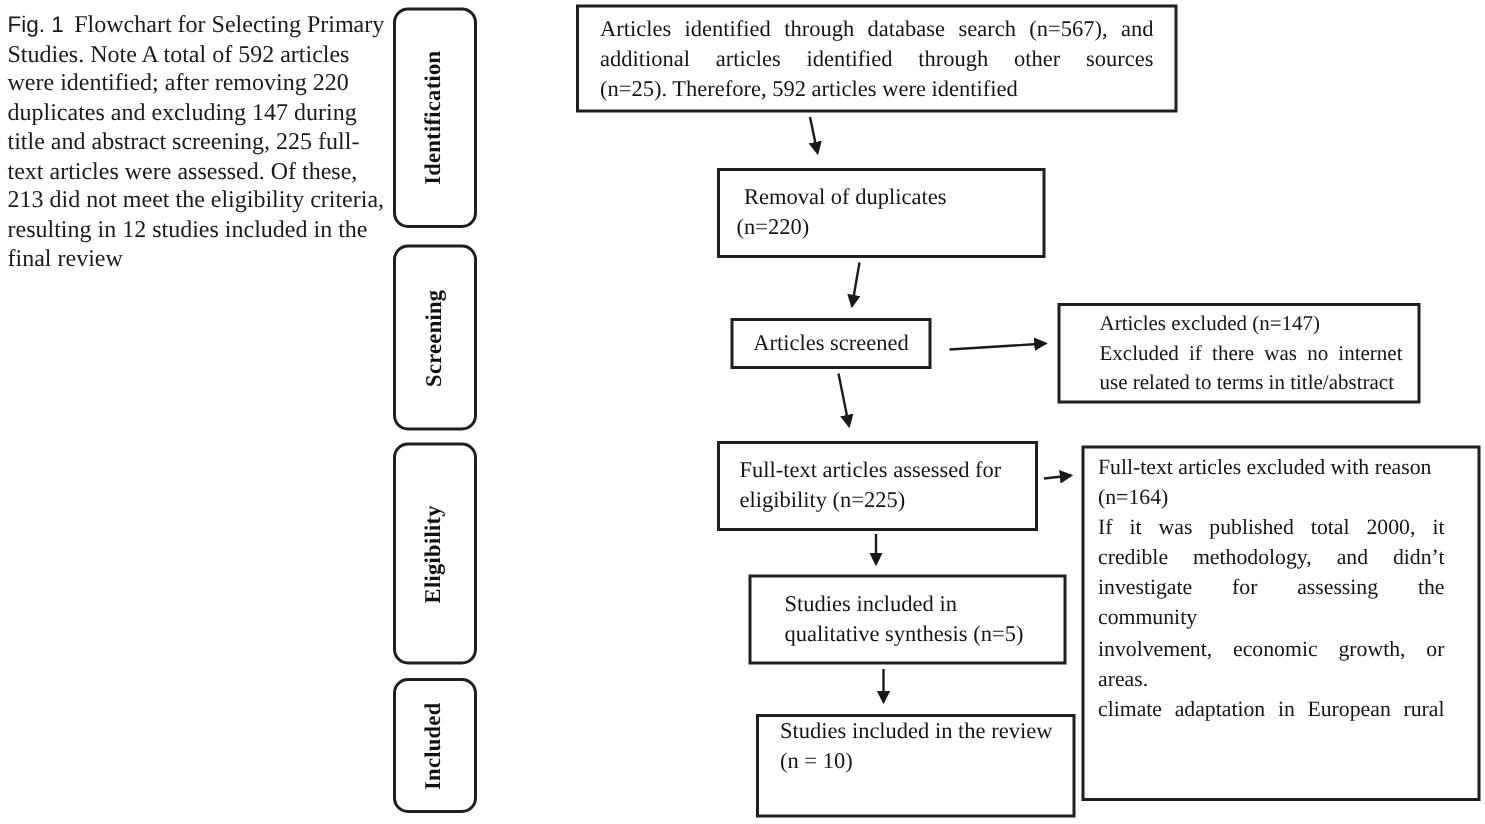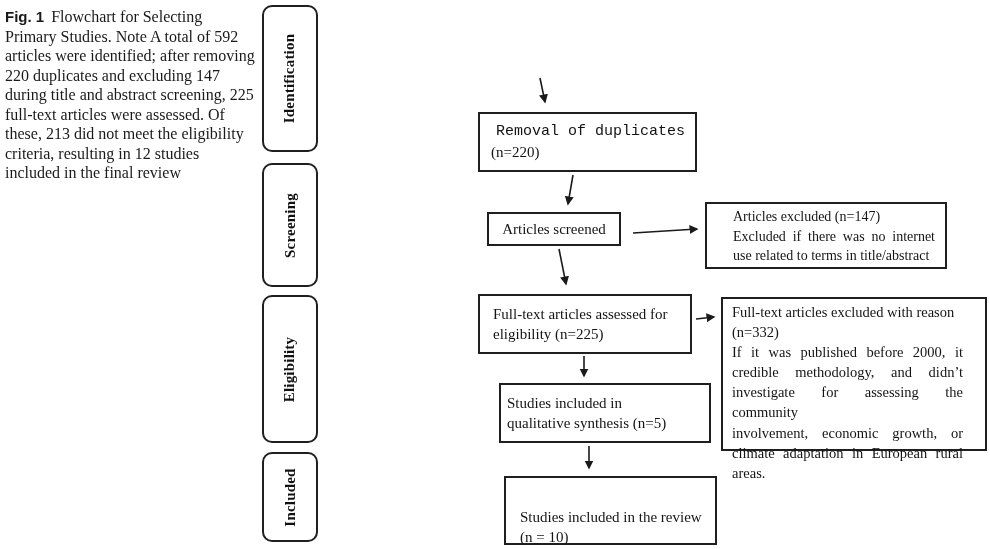--- a/index.html
+++ b/index.html
@@ -18,21 +18,21 @@
   .caption {
     position: absolute;
     left: 5px; top: 7px;
     width: 252px;
     font-size: 16px;
     line-height: 19.5px;
     color: #1a1a1a;
   }
   .caption .fig-label {
     font-family: "Liberation Sans", sans-serif;
-    font-weight: bold;
+    font-weight: normal;
     font-size: 15px;
     margin-right: 7px;
   }
 
   
   .stage {
     position: absolute;
     left: 262px;
     width: 56px;
     border: 2px solid #1f1f1f;
@@ -64,36 +64,36 @@
     line-height: 20px;
     color: #141414;
   }
   .ln  { white-space: nowrap; }
   .jst { white-space: normal; text-align: justify; text-align-last: justify; }
 
   .box-identified { left: 384px; top: 3px;  width: 401px; height: 72px; padding: 5px 14px 0 14px; }
   .box-identified .ln { white-space: normal; }
 
   .box-duplicates { left: 478px; top: 112px; width: 219px; height: 60px; padding: 8px 10px 0 11px; }
-  .box-duplicates .ln:first-child { margin-left: 5px; font-family: Liberation Mono, monospace; }
+  .box-duplicates .ln:first-child { margin-left: 5px; }
 
   .box-screened {
     left: 487px; top: 212px; width: 134px; height: 34px;
     display: flex; align-items: center; justify-content: center;
   }
 
   .box-excluded-screening { left: 705px; top: 202px; width: 242px; height: 67px; padding: 3px 10px 0 26px; font-size: 14px; line-height: 19.5px; }
 
   .box-fulltext { left: 478px; top: 294px; width: 214px; height: 60px; padding: 8px 10px 4px 13px; }
 
-  .box-excluded-fulltext { left: 721px; top: 297px; width: 266px; height: 154px; padding: 3px 22px 0 9px; font-size: 14.5px; line-height: 20.1px; }
+  .box-excluded-fulltext { left: 721px; top: 297px; width: 266px; height: 237px; padding: 3px 22px 0 9px; font-size: 14.5px; line-height: 20.1px; }
 
-  .box-qualitative { left: 499px; top: 383px; width: 212px; height: 60px; padding: 8px 10px 0 6px; }
+  .box-qualitative { left: 499px; top: 383px; width: 212px; height: 60px; padding: 8px 10px 0 22px; }
 
-  .box-review { left: 504px; top: 476px; width: 213px; height: 69px; padding: 29px 10px 0 14px; }
+  .box-review { left: 504px; top: 476px; width: 213px; height: 69px; padding: 0 10px 0 14px; }
 
   
   .arrows {
     position: absolute;
     left: 0; top: 0;
     pointer-events: none;
   }
   .arrows line { stroke: #1a1a1a; stroke-width: 1.6; }
 </style>
 </head>
@@ -111,20 +111,25 @@
   <div class="stage stage-screening">
     <span>Screening</span>
   </div>
   <div class="stage stage-eligibility">
     <span>Eligibility</span>
   </div>
   <div class="stage stage-included">
     <span>Included</span>
   </div>
 
+  <div class="fbox box-identified">
+      <div class="ln jst">Articles identified through database search (n=567), and</div>
+      <div class="ln jst">additional articles identified through other sources</div>
+      <div class="ln">(n=25). Therefore, 592 articles were identified</div>
+    </div>
 
   <div class="fbox box-duplicates">
       <div class="ln">Removal of duplicates</div>
       <div class="ln">(n=220)</div>
     </div>
 
   <div class="fbox box-screened">
     <span>Articles screened</span>
   </div>
 
@@ -134,27 +139,27 @@
       <div class="ln">use related to terms in title/abstract</div>
     </div>
 
   <div class="fbox box-fulltext">
       <div class="ln">Full-text articles assessed for</div>
       <div class="ln">eligibility (n=225)</div>
     </div>
 
   <div class="fbox box-excluded-fulltext">
       <div class="ln">Full-text articles excluded with reason</div>
-      <div class="ln">(n=332)</div>
-      <div class="ln jst">If it was published before 2000, it</div>
+      <div class="ln">(n=164)</div>
+      <div class="ln jst">If it was published total 2000, it</div>
       <div class="ln jst">credible methodology, and didn’t</div>
       <div class="ln jst">investigate for assessing the community</div>
       <div class="ln jst">involvement, economic growth, or</div>
+      <div class="ln">areas.</div>
       <div class="ln jst">climate adaptation in European rural</div>
-      <div class="ln">areas.</div>
     </div>
 
   <div class="fbox box-qualitative">
       <div class="ln">Studies included in</div>
       <div class="ln">qualitative synthesis (n=5)</div>
     </div>
 
   <div class="fbox box-review">
       <div class="ln">Studies included in the review</div>
       <div class="ln">(n = 10)</div>

